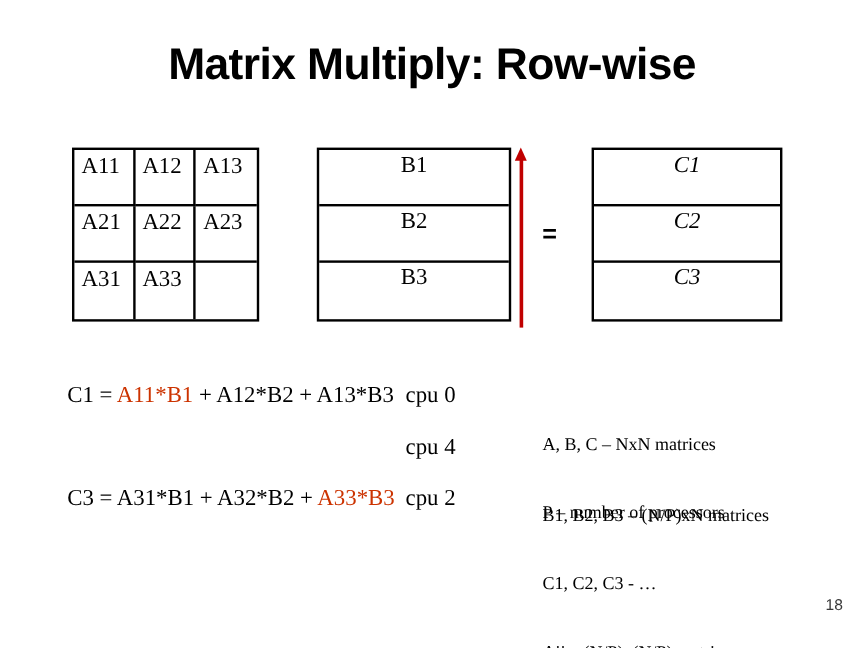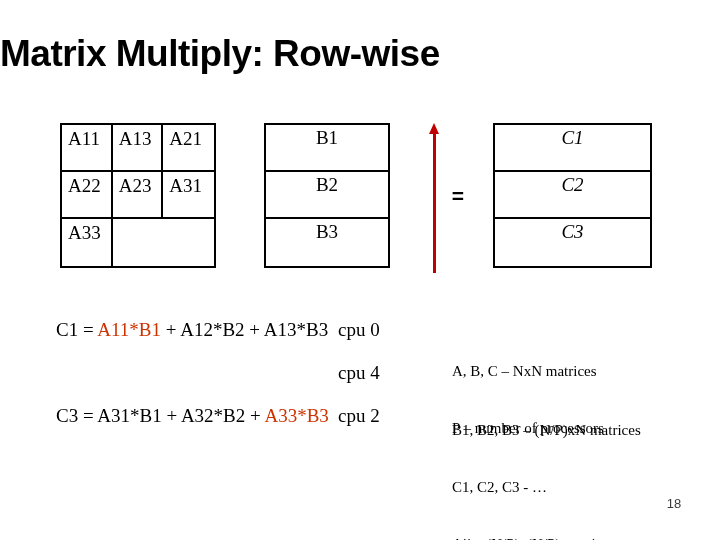--- a/index.html
+++ b/index.html
@@ -6,21 +6,21 @@
     --highlight:#cc3300;
     --arrow:#c00000;
   }
   *{margin:0;padding:0;box-sizing:border-box;}
   html,body{width:720px;height:540px;background:#fff;overflow:hidden;}
   .slide{
     position:relative;width:720px;height:540px;background:#ffffff;
     font-family:"Liberation Serif", serif;color:#000;
   }
   .title{
-    position:absolute;left:0;top:33px;width:720px;
+    position:absolute;left:0;top:33px;width:720px;text-align:center;
     font-family:"Liberation Sans", sans-serif;font-weight:bold;font-size:37px;
     letter-spacing:-0.5px;color:#000;
   }
   
   .matrix-a{
     position:absolute;left:60px;top:123px;width:156px;height:145px;
     border:2px solid #000;display:grid;
     grid-template-columns:1fr 1fr 1fr;grid-template-rows:1fr 1fr 1fr;
     background:#fff;
   }
@@ -28,21 +28,21 @@
     border-right:2px solid #000;border-bottom:2px solid #000;
     font-size:19px;padding:3px 0 12px 6px;
   }
   .matrix-a .cell:nth-child(3n){border-right:none;}
   .matrix-a .cell:nth-child(n+7){border-bottom:none;}
   
   .vmatrix{
     position:absolute;top:123px;height:145px;border:2px solid #000;
     display:grid;grid-template-rows:1fr 1fr 1fr;background:#fff;
   }
-  .matrix-b{left:264px;width:126px;}
+  .matrix-b{left:264px;width:162px;}
   .matrix-c{left:493px;width:159px;font-style:italic;}
   .vmatrix .vcell{
     border-bottom:2px solid #000;text-align:center;font-size:19px;padding-top:2px;
   }
   .vmatrix .vcell:last-child{border-bottom:none;}
   
   .row-arrow{position:absolute;left:429px;top:123px;width:10px;height:150px;}
   .row-arrow .shaft{
     position:absolute;left:3.5px;top:9px;width:3px;height:141px;background:var(--arrow);
   }
@@ -63,33 +63,34 @@
   .eq-row .cpu{position:absolute;left:338px;font-weight:normal;white-space:pre;}
   .eq-row.r0{top:319px;}
   .eq-row.r1{top:362px;}
   .eq-row.r2{top:405px;}
   
   .notes-block{position:absolute;left:452px;font-size:15px;line-height:19px;white-space:pre;}
   .notes-block.b1{top:324px;}
   .notes-block.b2{top:383px;}
   
   .page-number{
-    position:absolute;left:660px;top:496px;width:28px;text-align:center;
+    position:absolute;left:688px;top:496px;width:28px;
     font-family:"Liberation Sans", sans-serif;font-size:13px;color:#3a3a3a;
   }
 </style>
 </head>
 <body>
 
 <div class="slide">
 
   <div class="title">Matrix Multiply: Row-wise</div>
 
   <div class="matrix-a">
     <div class="cell">A11</div>
+    <div class="cell">A12</div>
     <div class="cell">A13</div>
     <div class="cell">A21</div>
     <div class="cell">A22</div>
     <div class="cell">A23</div>
     <div class="cell">A31</div>
     <div class="cell">A33</div>
   </div>
 
   <div class="vmatrix matrix-b">
     <div class="vcell">B1</div>

